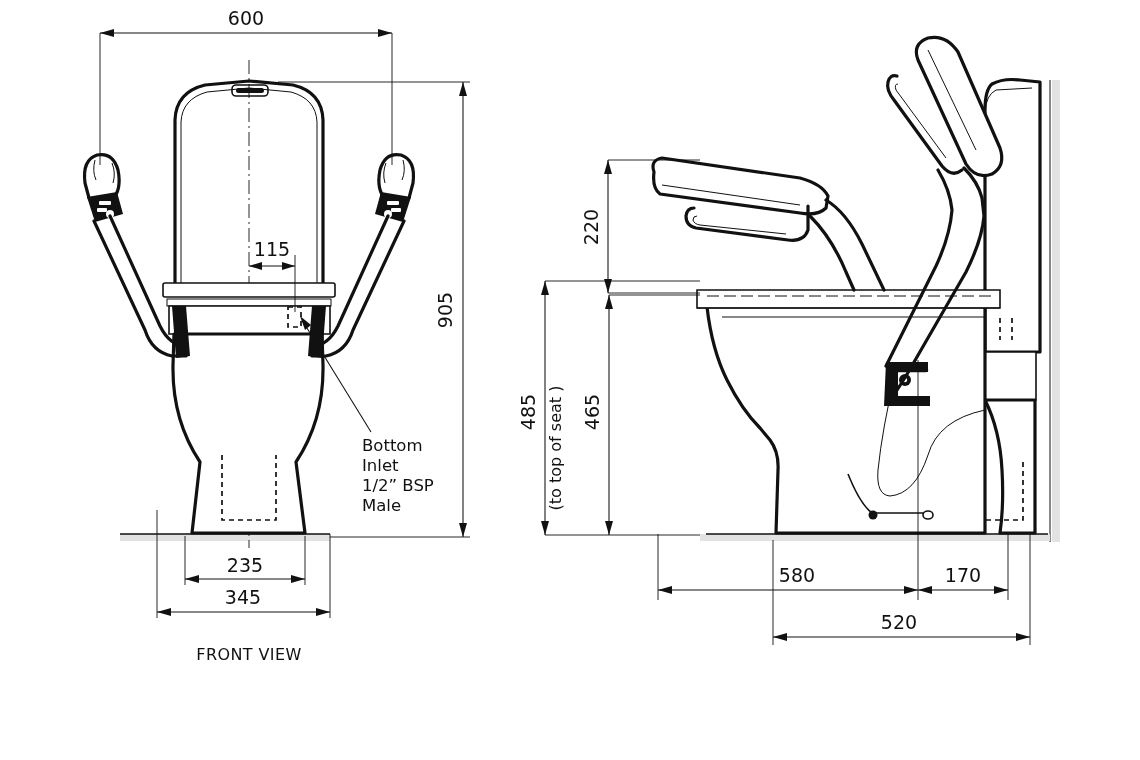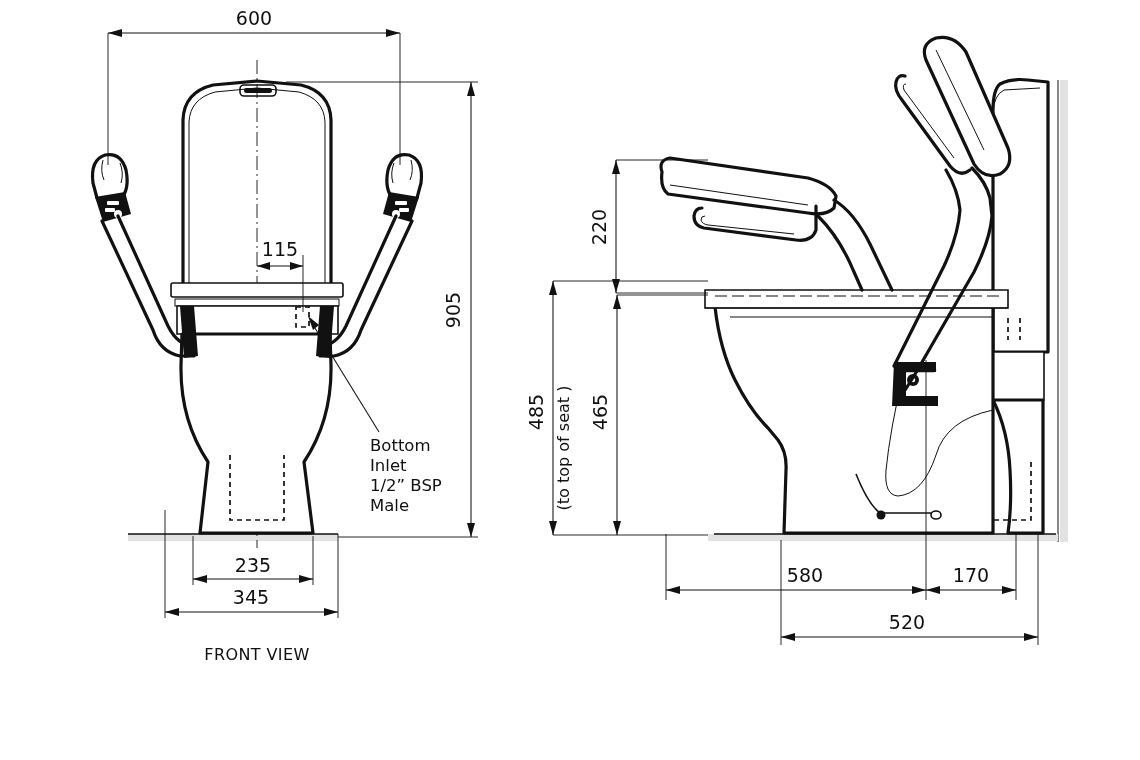--- a/index.html
+++ b/index.html
@@ -4,21 +4,21 @@
 <title>Technical Drawing</title>
 <style>
   html,body{margin:0;padding:0;background:#ffffff;}
   body{
     width:1140px;height:760px;
     font-family:"DejaVu Sans","Liberation Sans",sans-serif;
     color:#1a1a1a;
     overflow:hidden;
     position:relative;
   }
-  #sheet{position:absolute;left:8px;top:0;width:908px;height:760px;}
+  #sheet{position:absolute;left:0;top:0;width:908px;height:760px;}
   svg.dwg{position:absolute;left:0;top:0;width:1140px;height:760px;}
   .dimtext{
     font-family:"DejaVu Sans","Liberation Sans",sans-serif;
     font-size:19px;fill:#111111;
   }
   .dimtext.small{font-size:16px;}
   .notetext{
     font-family:"DejaVu Sans","Liberation Sans",sans-serif;
     font-size:16.5px;fill:#111111;
   }

